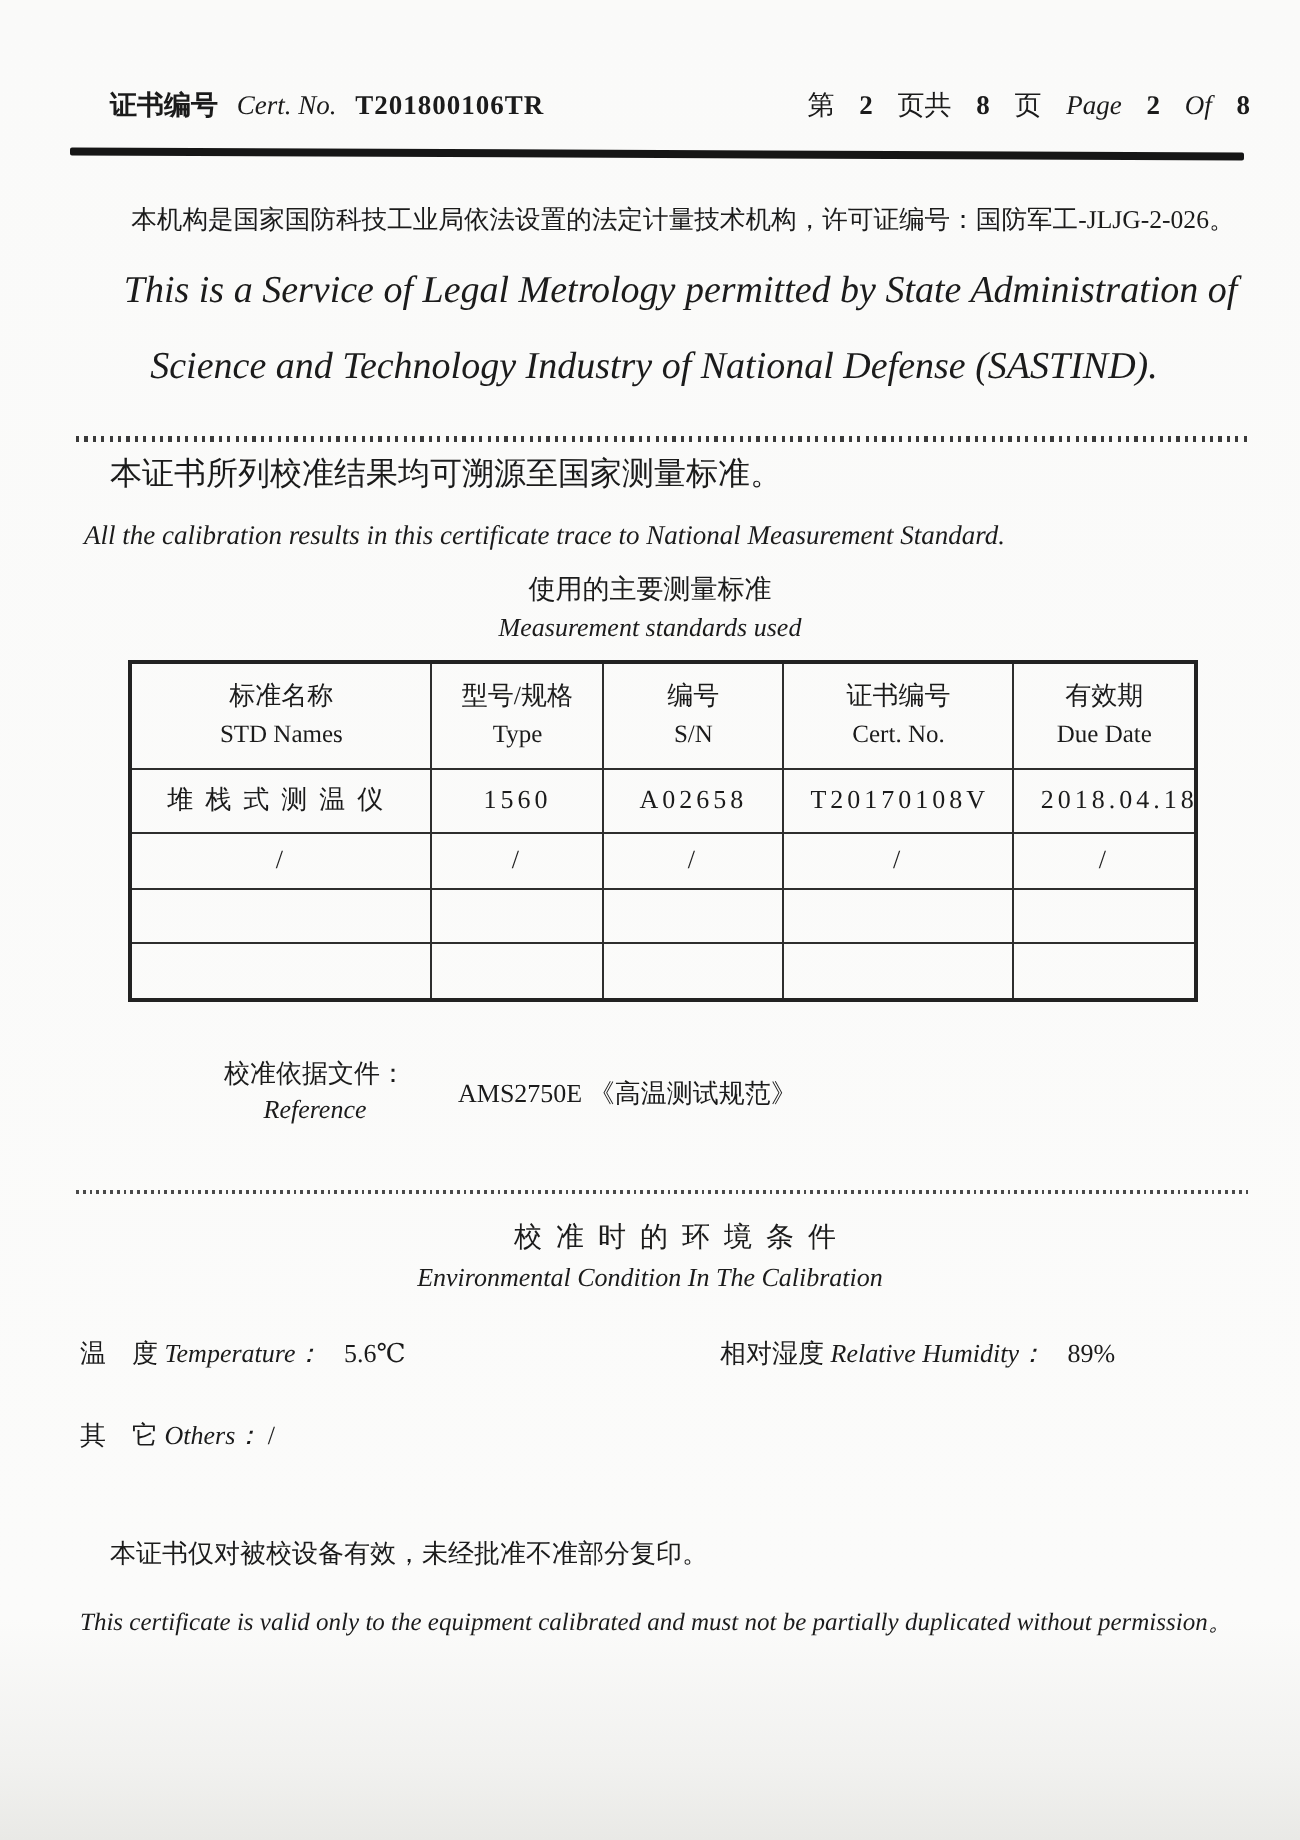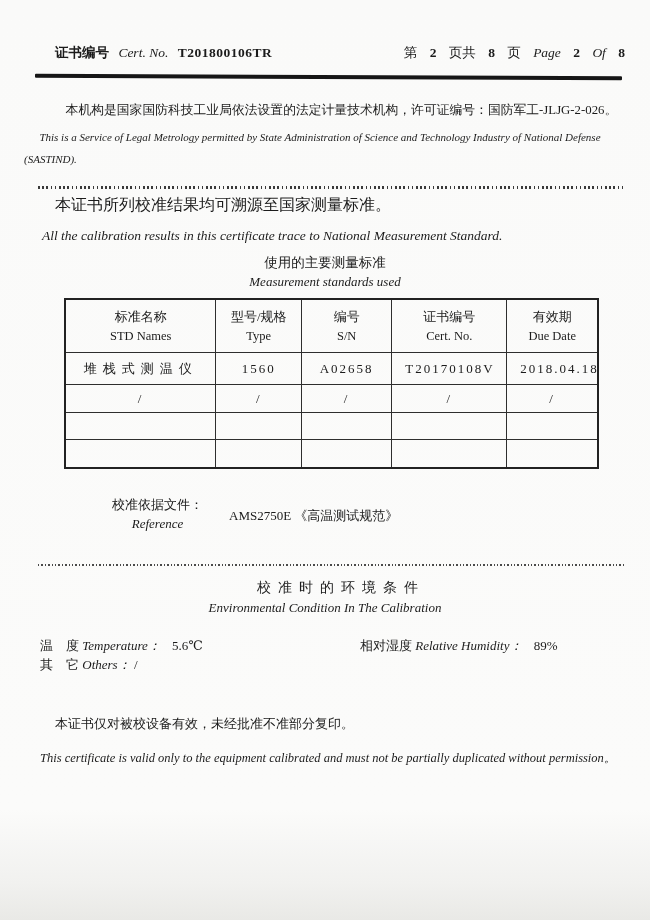--- a/index.html
+++ b/index.html
@@ -21,21 +21,21 @@
   }
   .header-left span{margin-right:6px;}
   .cert-no{letter-spacing:.5px;}
   .header-right span{margin-left:9px;}
   .rule{
     margin:13px 28px 0 35px;height:4px;background:#161616;
     transform:rotate(0.25deg);border-radius:1px;
   }
   
   .intro-cn{margin:21px 18px 0 40px;font-size:12.8px;text-indent:2em;line-height:1.6;}
-  .intro-en{margin:7px 20px 0 24px;font-size:11px;text-indent:1.4em;line-height:1.95;}
+  .intro-en{margin:7px 20px 0 24px;font-size:19px;text-indent:1.4em;line-height:1.95;text-align:center;}
   .permit{margin:2px 0 0 40px;font-size:13px;text-indent:4.2em;}
   .dotted{margin:16px 25px 0 38px;height:3px;
     background:repeating-linear-gradient(90deg,#3a3a3a 0 1.6px,transparent 1.6px 4.2px);}
   .dotted.second{margin-top:30px;height:2px;
     background:repeating-linear-gradient(90deg,#4a4a4a 0 1.4px,transparent 1.4px 3.4px);}
   
   .trace-cn{margin:6px 0 0 55px;font-size:16px;}
   .trace-en{margin:12px 0 0 42px;font-size:13.5px;}
   .std-title-cn{margin:10px 0 0 0;text-align:center;font-size:13.5px;}
   .std-title-en{margin:2px 0 0 0;text-align:center;font-size:13px;}
@@ -61,21 +61,21 @@
   
   .reference{display:flex;margin:27px 0 0 112px;}
   .ref-label{text-align:center;font-size:13px;line-height:1.45;}
   .ref-value{margin-left:26px;align-self:center;font-size:13px;padding-top:2px;}
   
   .env-title-cn{margin:13px 0 0 0;text-align:center;font-size:14px;letter-spacing:7px;padding-left:32px;}
   .env-title-en{margin:3px 0 0 0;text-align:center;font-size:13px;}
   .env-row{display:flex;margin:21px 0 0 40px;font-size:13px;}
   .env-left{width:320px;}
   .env-row .val{margin-left:8px;}
-  .others-row{margin:1px 0 0 40px;font-size:13px;}
+  .others-row{margin:23px 0 0 40px;font-size:13px;}
   
   .footer-cn{margin:41px 0 0 55px;font-size:13px;}
   .footer-en{margin:17px 8px 0 40px;font-size:12.5px;}
 </style>
 </head>
 <body>
 
 <div class="page">
 
   <div class="header-row">

